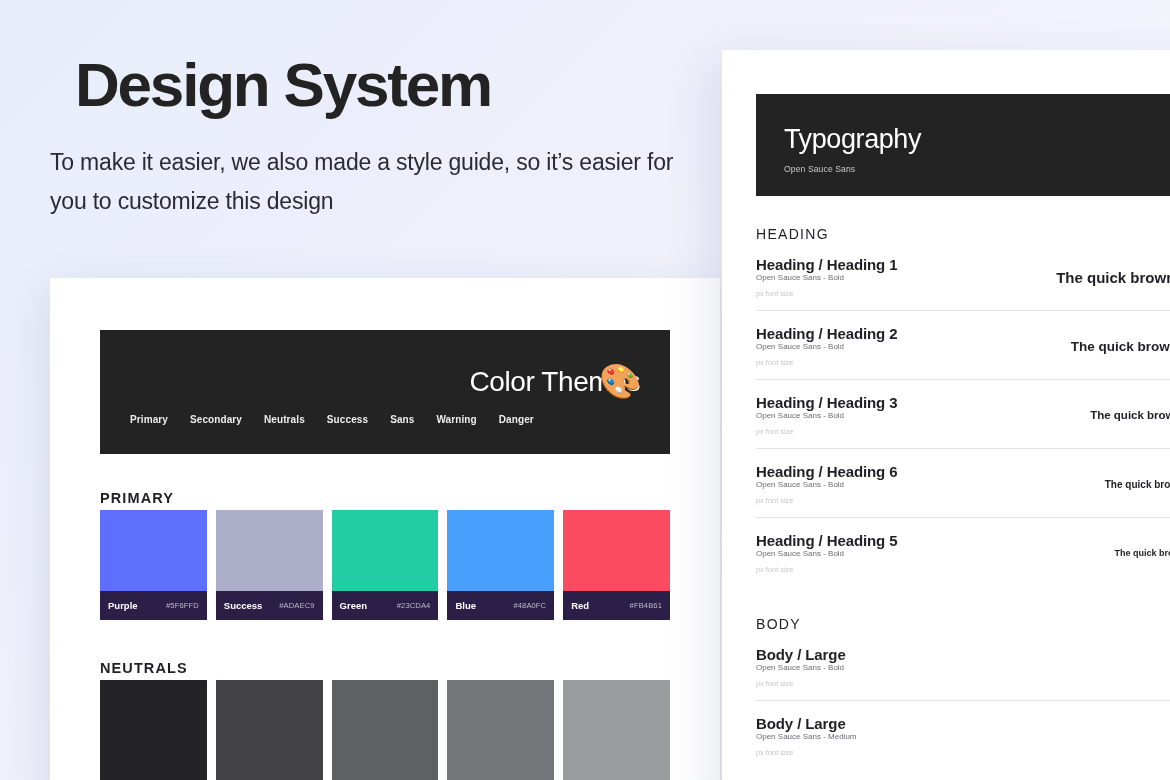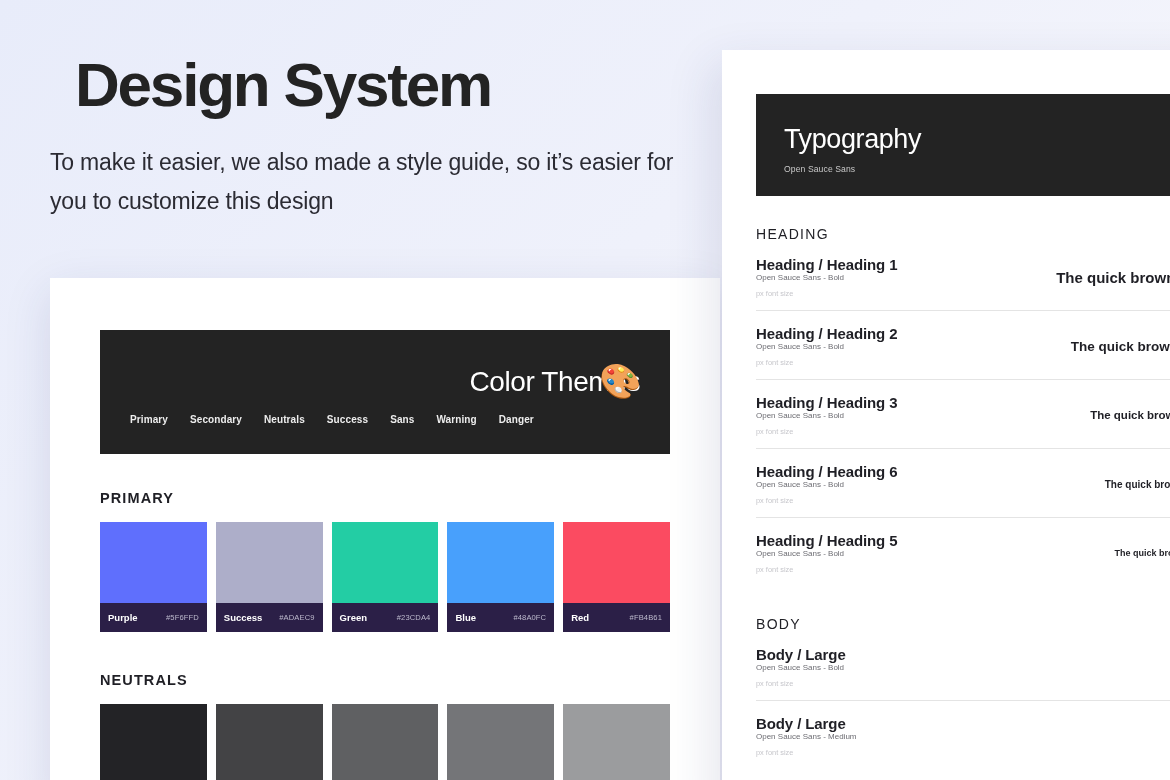--- a/index.html
+++ b/index.html
@@ -97,21 +97,21 @@
     font-size: 14.5px;
     font-weight: bold;
     color: #1F1F25;
     letter-spacing: 1.1px;
     margin: 0 50px;
   }
   #primary-label { margin-top: 36px; }
   #neutrals-label { margin-top: 40px; }
 
   .swatch-row {
-    margin: 16px 50px 0 50px;
+    margin: 4px 50px 0 50px;
     display: flex;
     gap: 9px;
     justify-content: space-between;
   }
   .swatch {
     flex: 1 1 0;
     height: 110px;
     position: relative;
     display: flex;
     flex-direction: column;

